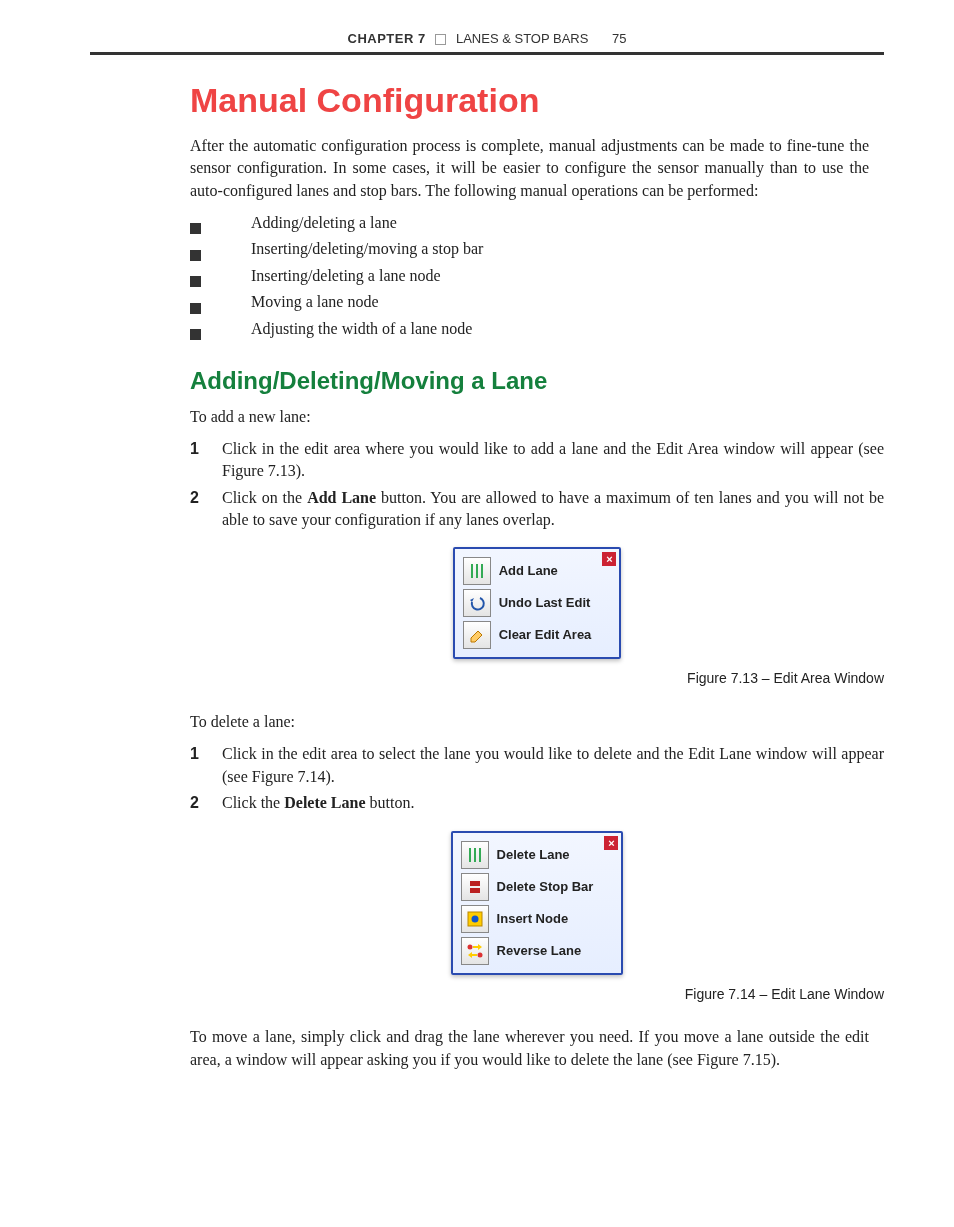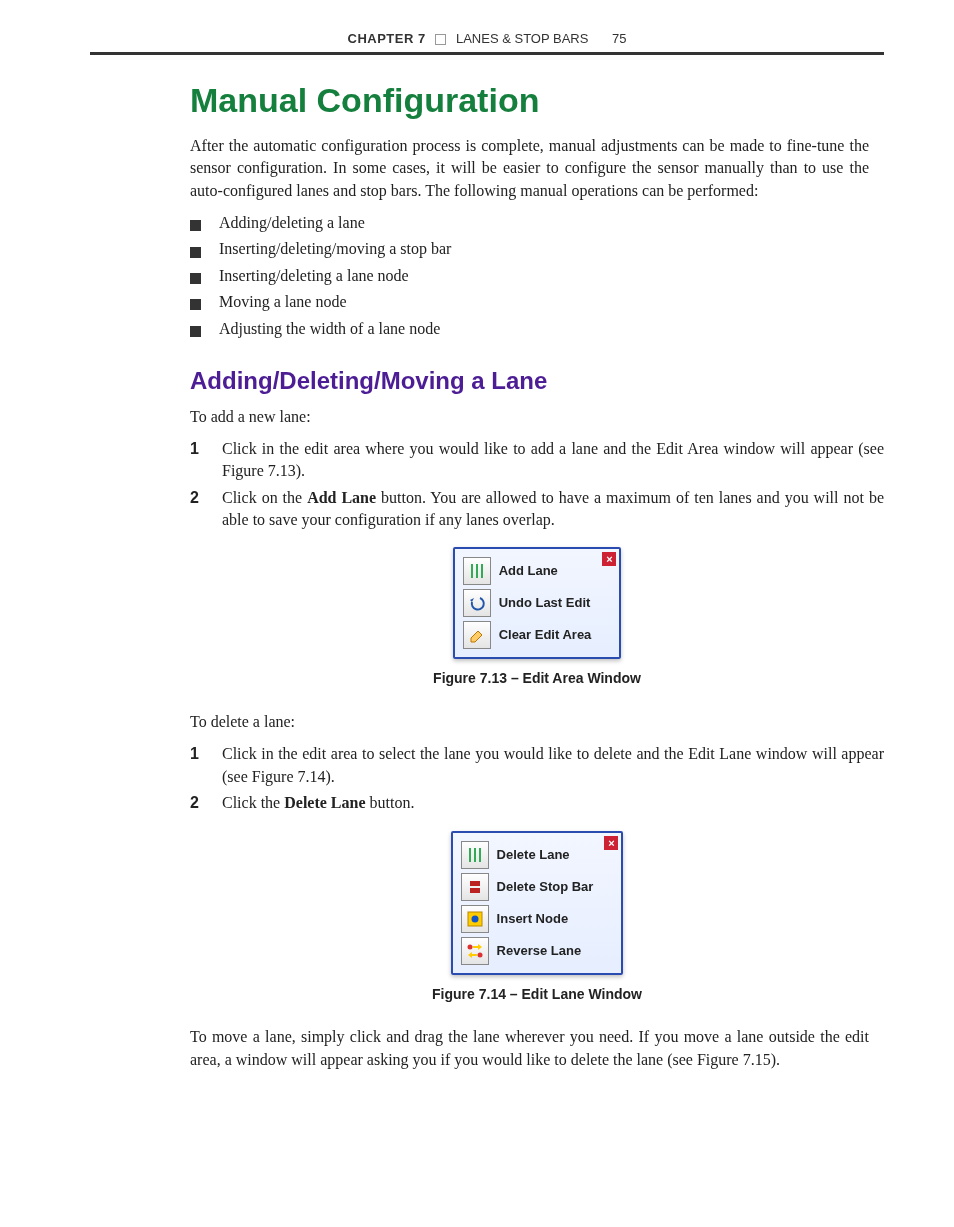--- a/index.html
+++ b/index.html
@@ -24,54 +24,55 @@
   .running-head .pagenum { margin-left: 20px; }
   .top-rule { border: none; border-top: 3px solid #333; margin: 4px 0 22px 0; }
 
   .content { margin-left: 100px; }
 
   h1.main-title {
     font-family: Arial, Helvetica, sans-serif;
     font-weight: 900;
     font-size: 34px;
     margin: 0 0 10px 0;
-    color: #15803d;
+    color: #ef4444;
   }
   h2.section-title {
     font-family: Arial, Helvetica, sans-serif;
     font-weight: bold;
     font-size: 24px;
     margin: 24px 0 8px 0;
-    color: #4c1d95;
+    color: #15803d;
   }
   p.body-text { margin: 0 15px 10px 0; text-align: justify; }
 
   ul.bullets { list-style: none; padding: 0; margin: 6px 0 14px 0; }
-  ul.bullets li { display:flex; align-items:center; margin-bottom: 4px; }
+  ul.bullets li { display:flex; align-items:flex-end; margin-bottom: 4px; gap: 32px; }
   ul.bullets li .bullet-mark {
     width: 11px; height: 11px; background:#333; flex:none; margin-right: 18px; margin-top:5px;
   }
   ul.bullets li .bullet-text { }
 
   ol.steps { list-style: none; padding: 0; margin: 6px 0 14px 0; counter-reset: step; }
   ol.steps li { display:flex; align-items:flex-start; margin-bottom: 4px; counter-increment: step; }
   ol.steps li .step-num {
     font-family: Arial, Helvetica, sans-serif;
     font-weight: bold;
     width: 28px; flex:none; margin-right: 4px;
   }
   ol.steps li .step-text { text-align: justify; }
   .b { font-weight: bold; }
 
   .figure-wrap { text-align: center; margin: 16px 0 22px 0; }
   .caption {
     font-family: Arial, Helvetica, sans-serif;
-    font-weight: bold;
+    font-weight: normal;
     font-size: 14px;
     margin-top: 10px;
+    text-align: right;
   }
 
   
   .popup {
     display: inline-block;
     border: 2px solid #2a4bb0;
     border-radius: 2px;
     background: linear-gradient(#f2f6ff, #e6eeff);
     position: relative;
     padding: 6px 6px 6px 6px;

